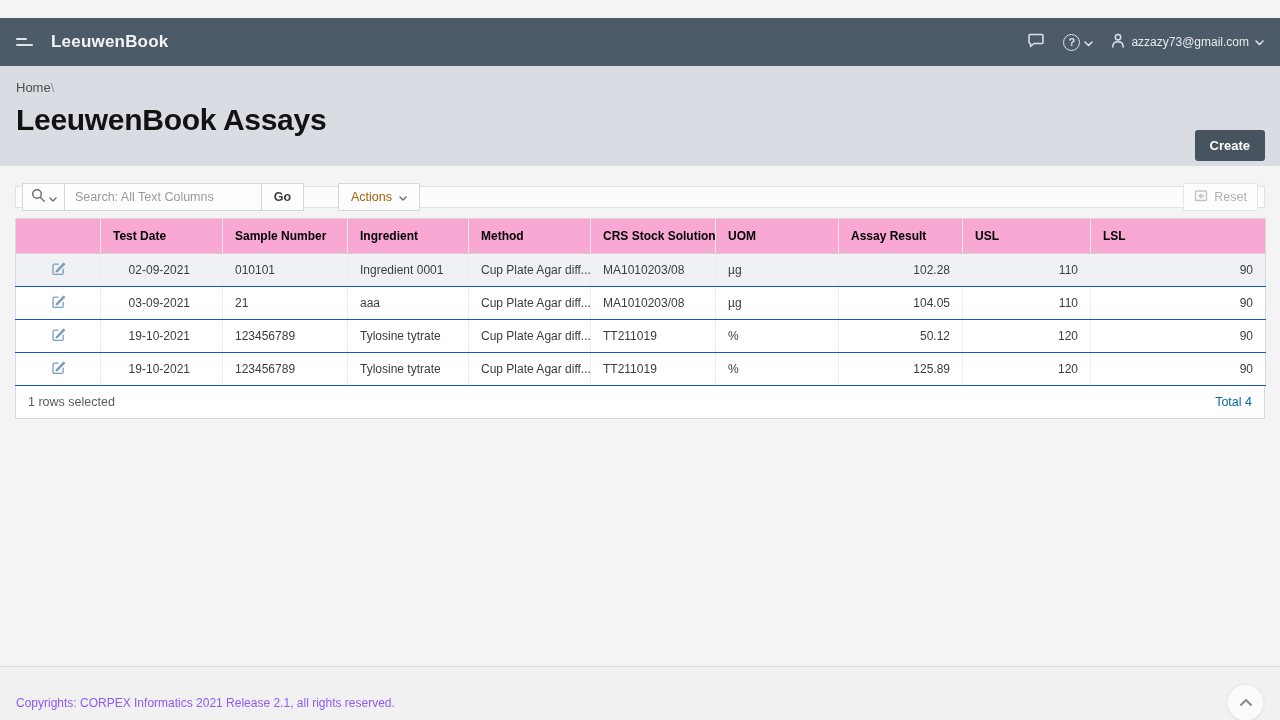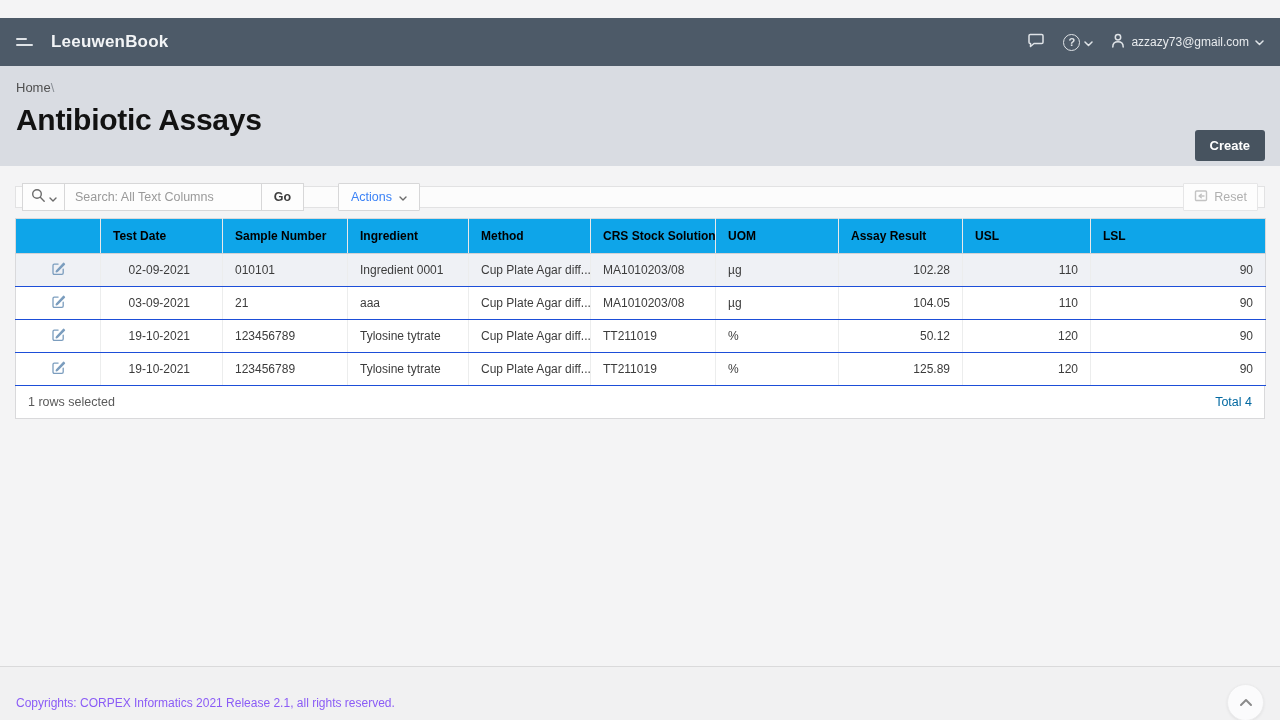--- a/index.html
+++ b/index.html
@@ -66,41 +66,41 @@
     font-family: "Liberation Sans", sans-serif;
   }
   .search-input::placeholder { color: #9a9a9a; }
   .go-btn {
     width: 42px; background: #fdfdfd; border: 1px solid #d7d7d8; border-left: none;
     font-size: 12.5px; font-weight: 700; color: #3c3c3c; cursor: pointer;
     font-family: "Liberation Sans", sans-serif;
   }
   .actions-btn {
     height: 28px; margin-left: 30px; background: #fdfdfd; border: 1px solid #d7d7d8;
-    font-size: 12.5px; color: #3b82f6; padding: 0 12px; cursor: pointer;
+    font-size: 12.5px; color: #a16207; padding: 0 12px; cursor: pointer;
     display: flex; align-items: center; gap: 7px; border-radius: 1px;
     font-family: "Liberation Sans", sans-serif;
     text-align: right;
   }
   .reset-btn {
     height: 28px; margin-left: auto; background: #fdfdfd; border: 1px solid #e6e6e7;
     font-size: 12.5px; color: #b0b0b0; padding: 0 10px;
     display: flex; align-items: center; gap: 6px; border-radius: 1px; cursor: default;
     font-family: "Liberation Sans", sans-serif;
   }
   svg.ctl { stroke: #6b6b6b; fill: none; stroke-width: 1.4; stroke-linecap: round; stroke-linejoin: round; }
   svg.ctl-dis { stroke: #c3c3c3; fill: none; stroke-width: 1.4; stroke-linecap: round; stroke-linejoin: round; }
 
   
   .report-wrap { margin-top: 10px; }
   table.report { width: 1250px; border-collapse: collapse; table-layout: fixed; background: #ffffff; border: 1px solid #d9d9db; }
   table.report th {
     height: 35px; font-size: 12px; font-weight: 700; color: #000000;
     border-right: 1px solid #e9e9ea; border-bottom: 1px solid #d2d2d5;
-    padding: 0 12px; text-align: left; background: #0ea5e9; cursor: pointer;
+    padding: 0 12px; text-align: left; background: #f9a8d4; cursor: pointer;
     white-space: nowrap; overflow: hidden;
   }
   table.report td {
     height: 33px; font-size: 12px; color: #3c3c3c;
     border-right: 1px solid #eceded; border-bottom: 1px solid #1d4ed8;
     padding: 0 12px; white-space: nowrap; overflow: hidden; background: transparent;
   }
   table.report th:last-child, table.report td:last-child { border-right: none; }
   tr.row-selected td { background: #eff1f5; }
   .al-r { text-align: right; }
@@ -176,21 +176,21 @@
       </span>
     </button>
   </div>
 </header>
 
 <section class="title-band">
   <nav class="breadcrumb">
     <span class="crumb">Home</span>
     <span class="sep">\</span>
   </nav>
-  <h1 class="page-title">Antibiotic Assays</h1>
+  <h1 class="page-title">LeeuwenBook Assays</h1>
   <button class="create-btn">Create</button>
 </section>
 
 <main class="content">
 
   <div class="ir-toolbar">
     <div class="search-group">
       <button class="search-drop-btn">
         <span>
           <svg class="ctl" width="15" height="15" viewBox="0 0 15 15">

